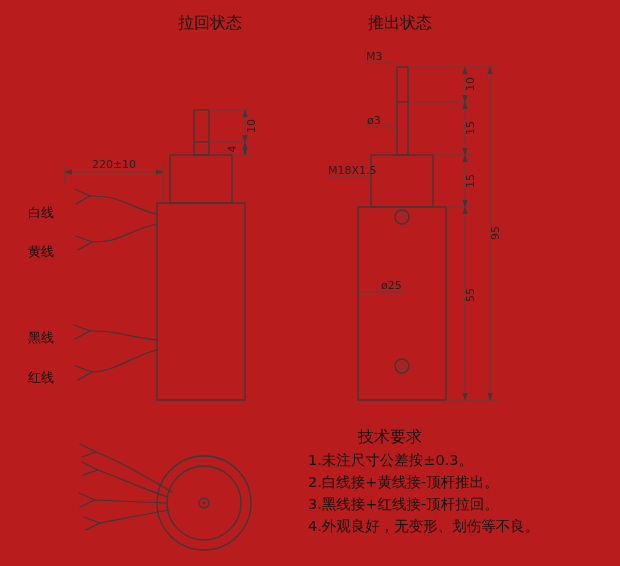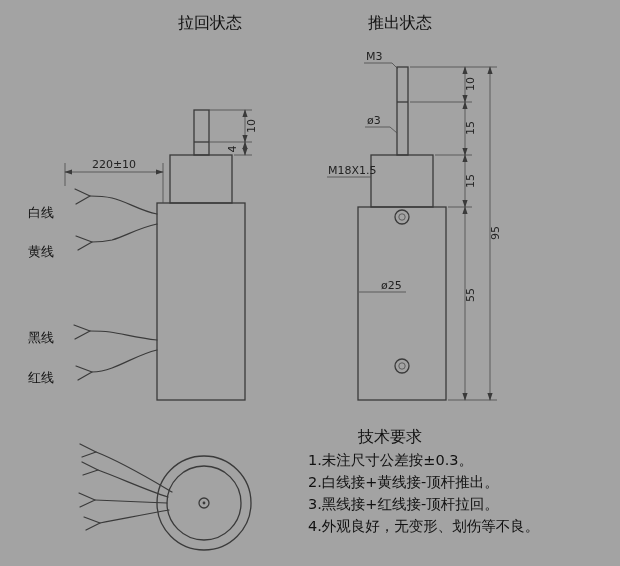--- a/index.html
+++ b/index.html
@@ -8,21 +8,21 @@
     background: #ffffff;
     width: 620px;
     height: 566px;
     overflow: hidden;
     font-family: "DejaVu Sans", "Liberation Sans", sans-serif;
   }
   #stage {
     position: relative;
     width: 620px;
     height: 566px;
-    background: #a3a3a3;
+    background: #b91c1c;
   }
   svg { display: block; }
   .outline { fill: none; stroke: #3a3a3a; stroke-width: 1.3; }
   .thin    { fill: none; stroke: #4a4a4a; stroke-width: 0.8; }
   .wire    { fill: none; stroke: #3a3a3a; stroke-width: 1.2; stroke-linecap: round; }
   .dimtext { fill: #222; font-size: 11px; font-family: "DejaVu Sans", sans-serif; }
   .lbltext { fill: #222; font-size: 13px; font-family: "DejaVu Sans", sans-serif; }
   .cjk     { fill: #111; font-family: "DejaVu Sans", "Liberation Sans", sans-serif; }
   .title-t { font-size: 16px; }
   .tech-t  { font-size: 16px; }

